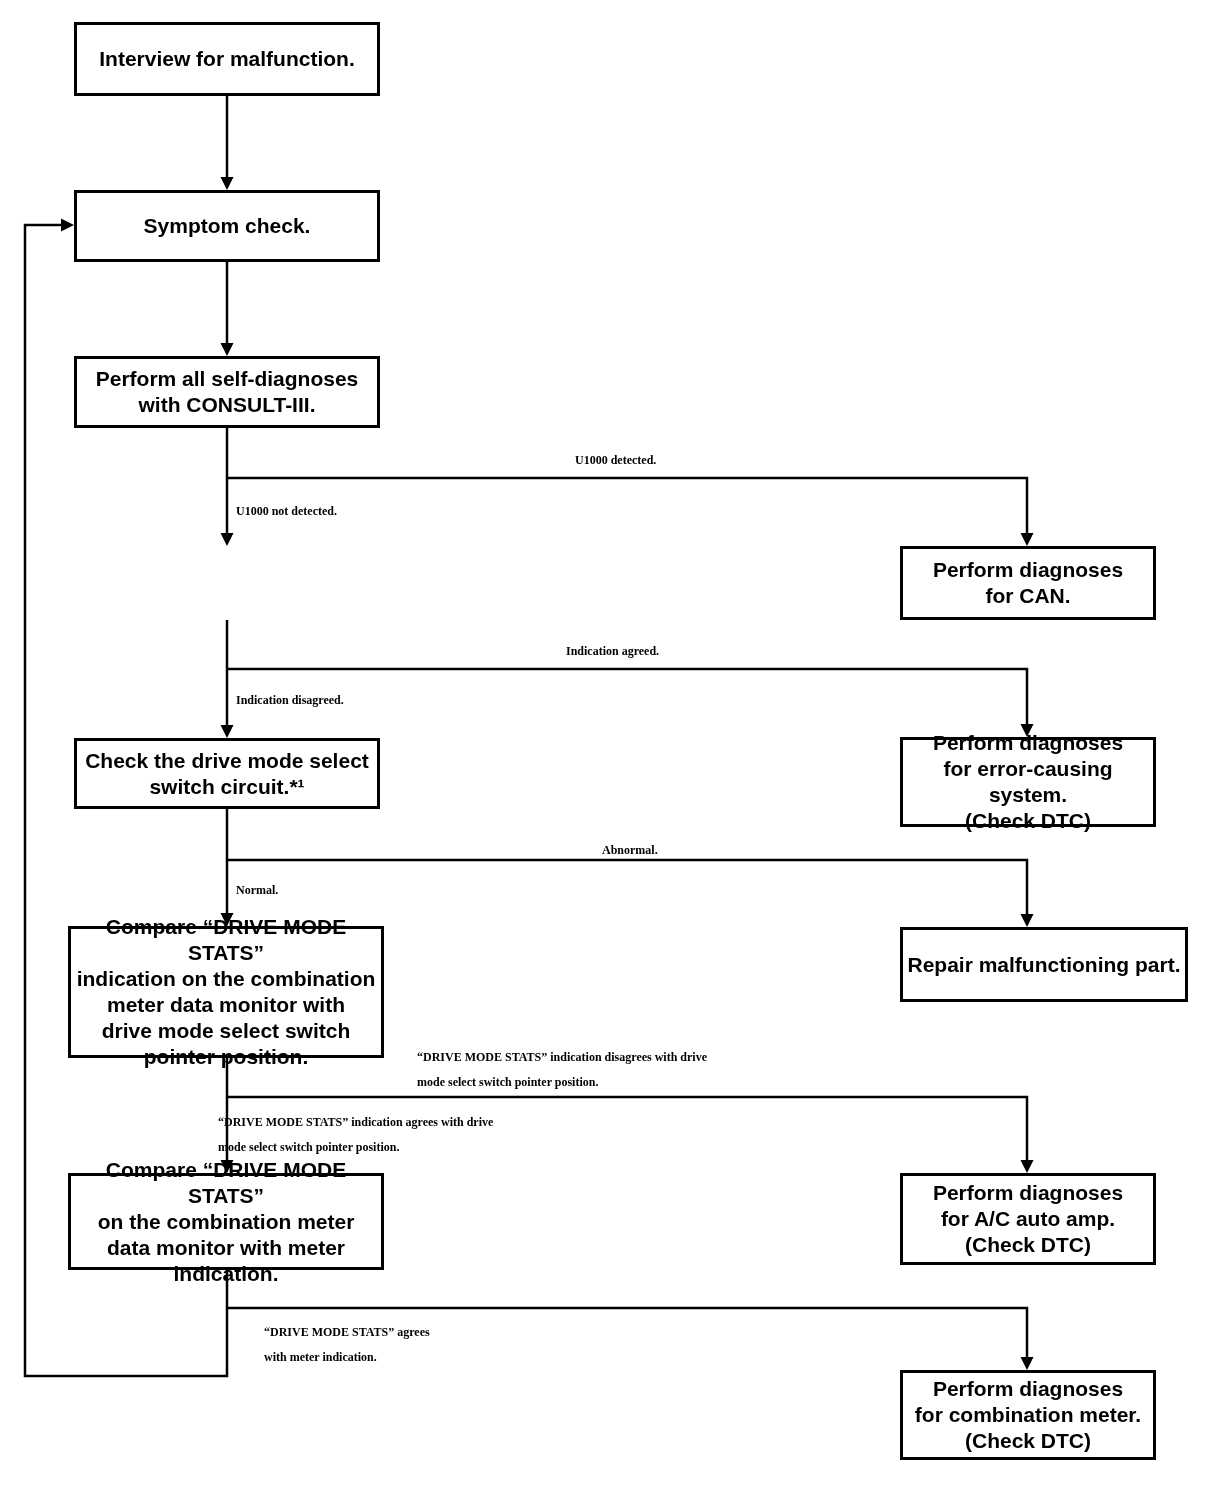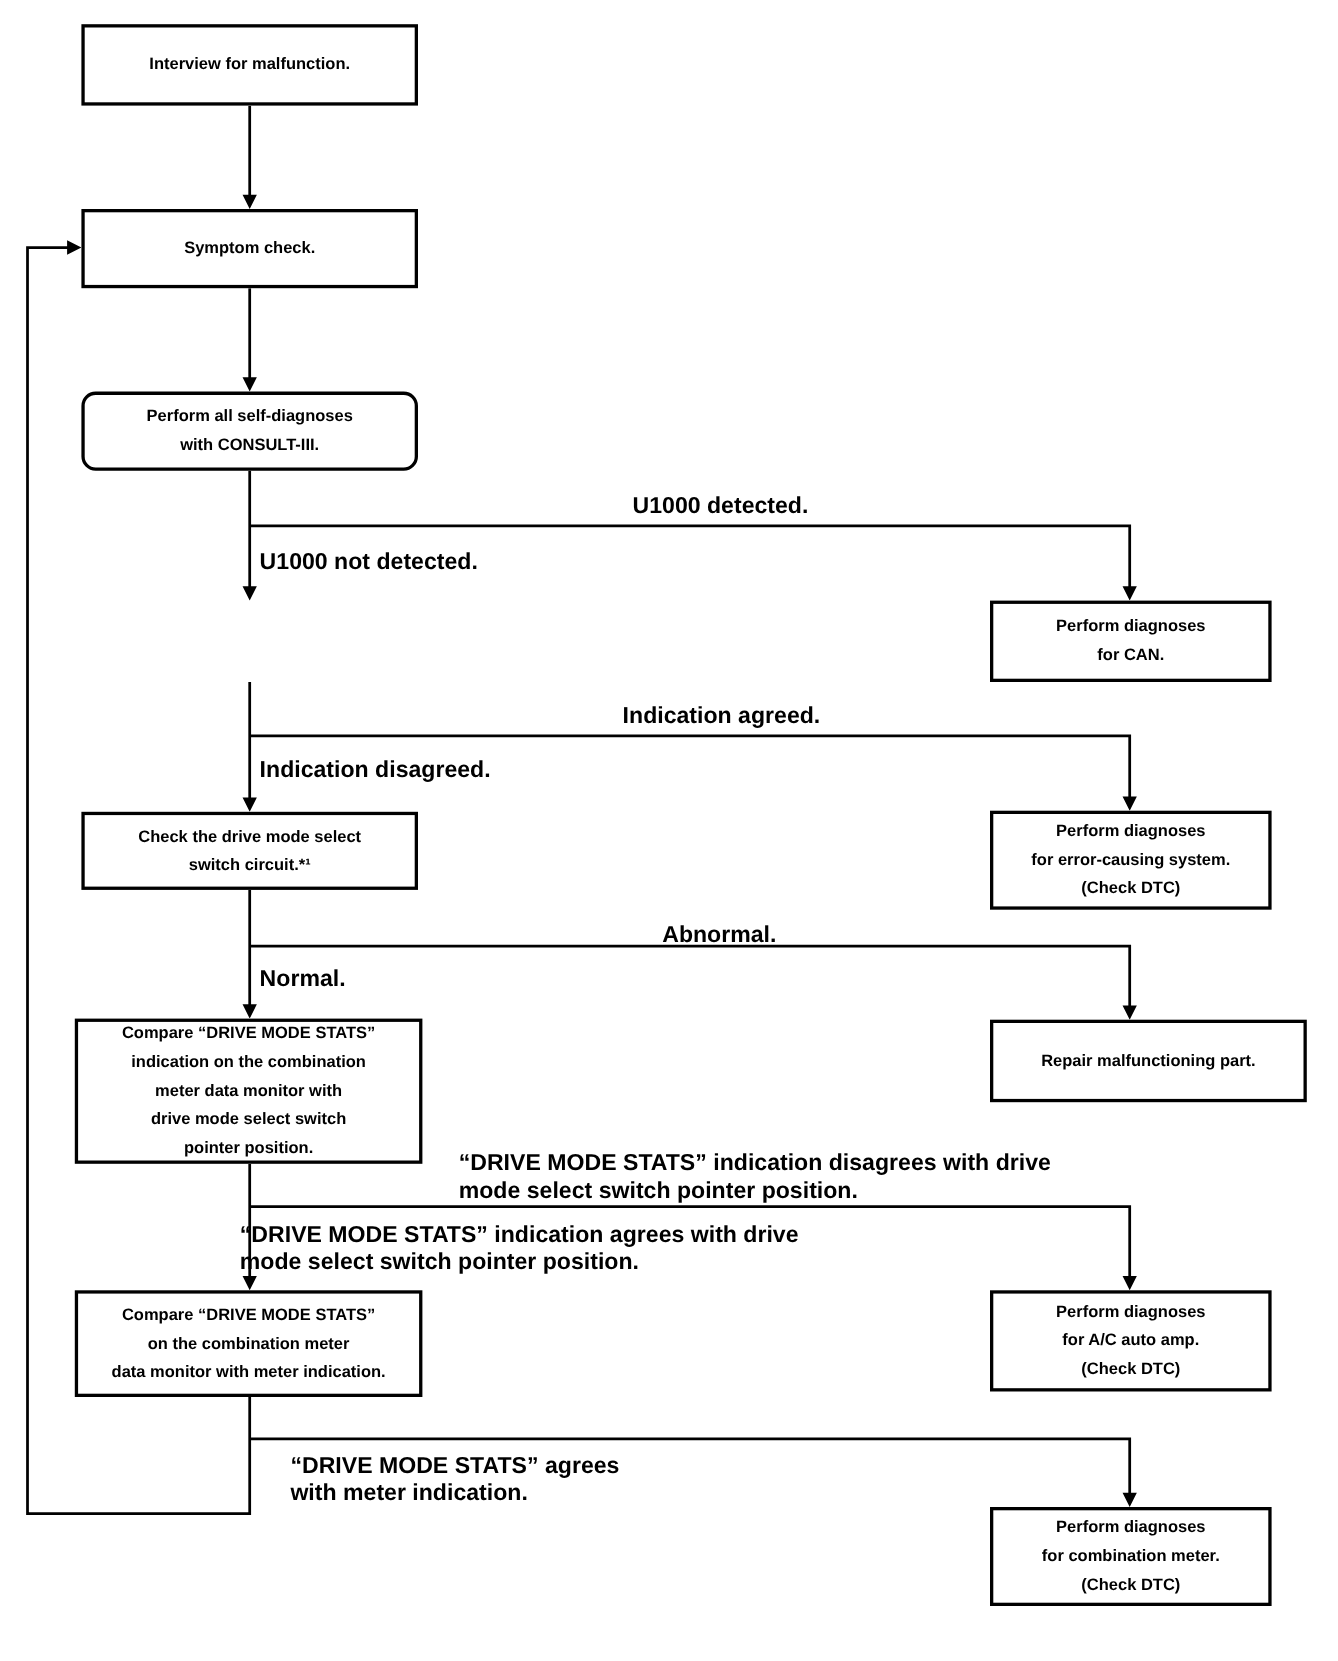--- a/index.html
+++ b/index.html
@@ -27,34 +27,35 @@
     position: absolute;
     box-sizing: border-box;
     border: 3px solid #000000;
     background: #ffffff;
     display: flex;
     align-items: center;
     justify-content: center;
     text-align: center;
     white-space: pre-line;
     font-weight: bold;
-    font-size: 15px;
+    font-size: 21px;
     line-height: 26px;
   }
   .lbl {
     position: absolute;
     white-space: pre-line;
     font-weight: bold;
-    font-size: 21px;
+    font-size: 12px;
     line-height: 26px;
+    font-family: Liberation Serif, serif;
   }
   
   .n-interview        { left: 74px;  top: 22px;   width: 306px; height: 74px;  }
   .n-symptom          { left: 74px;  top: 190px;  width: 306px; height: 72px;  }
-  .n-self-diag        { left: 74px;  top: 356px;  width: 306px; height: 72px; border-radius: 13px;  }
+  .n-self-diag        { left: 74px;  top: 356px;  width: 306px; height: 72px;  }
   .n-check-switch     { left: 74px;  top: 546px;  width: 306px; height: 74px;  }
   .n-check-circuit    { left: 74px;  top: 738px;  width: 306px; height: 71px;  }
   .n-compare-pointer  { left: 68px;  top: 926px;  width: 316px; height: 132px; }
   .n-compare-meter    { left: 68px;  top: 1173px; width: 316px; height: 97px;  }
   
   .n-diag-can         { left: 900px; top: 546px;  width: 256px; height: 74px;  }
   .n-diag-error       { left: 900px; top: 737px;  width: 256px; height: 90px;  }
   .n-repair           { left: 900px; top: 927px;  width: 288px; height: 75px;  }
   .n-diag-ac          { left: 900px; top: 1173px; width: 256px; height: 92px;  }
   .n-diag-combo       { left: 900px; top: 1370px; width: 256px; height: 90px;  }

